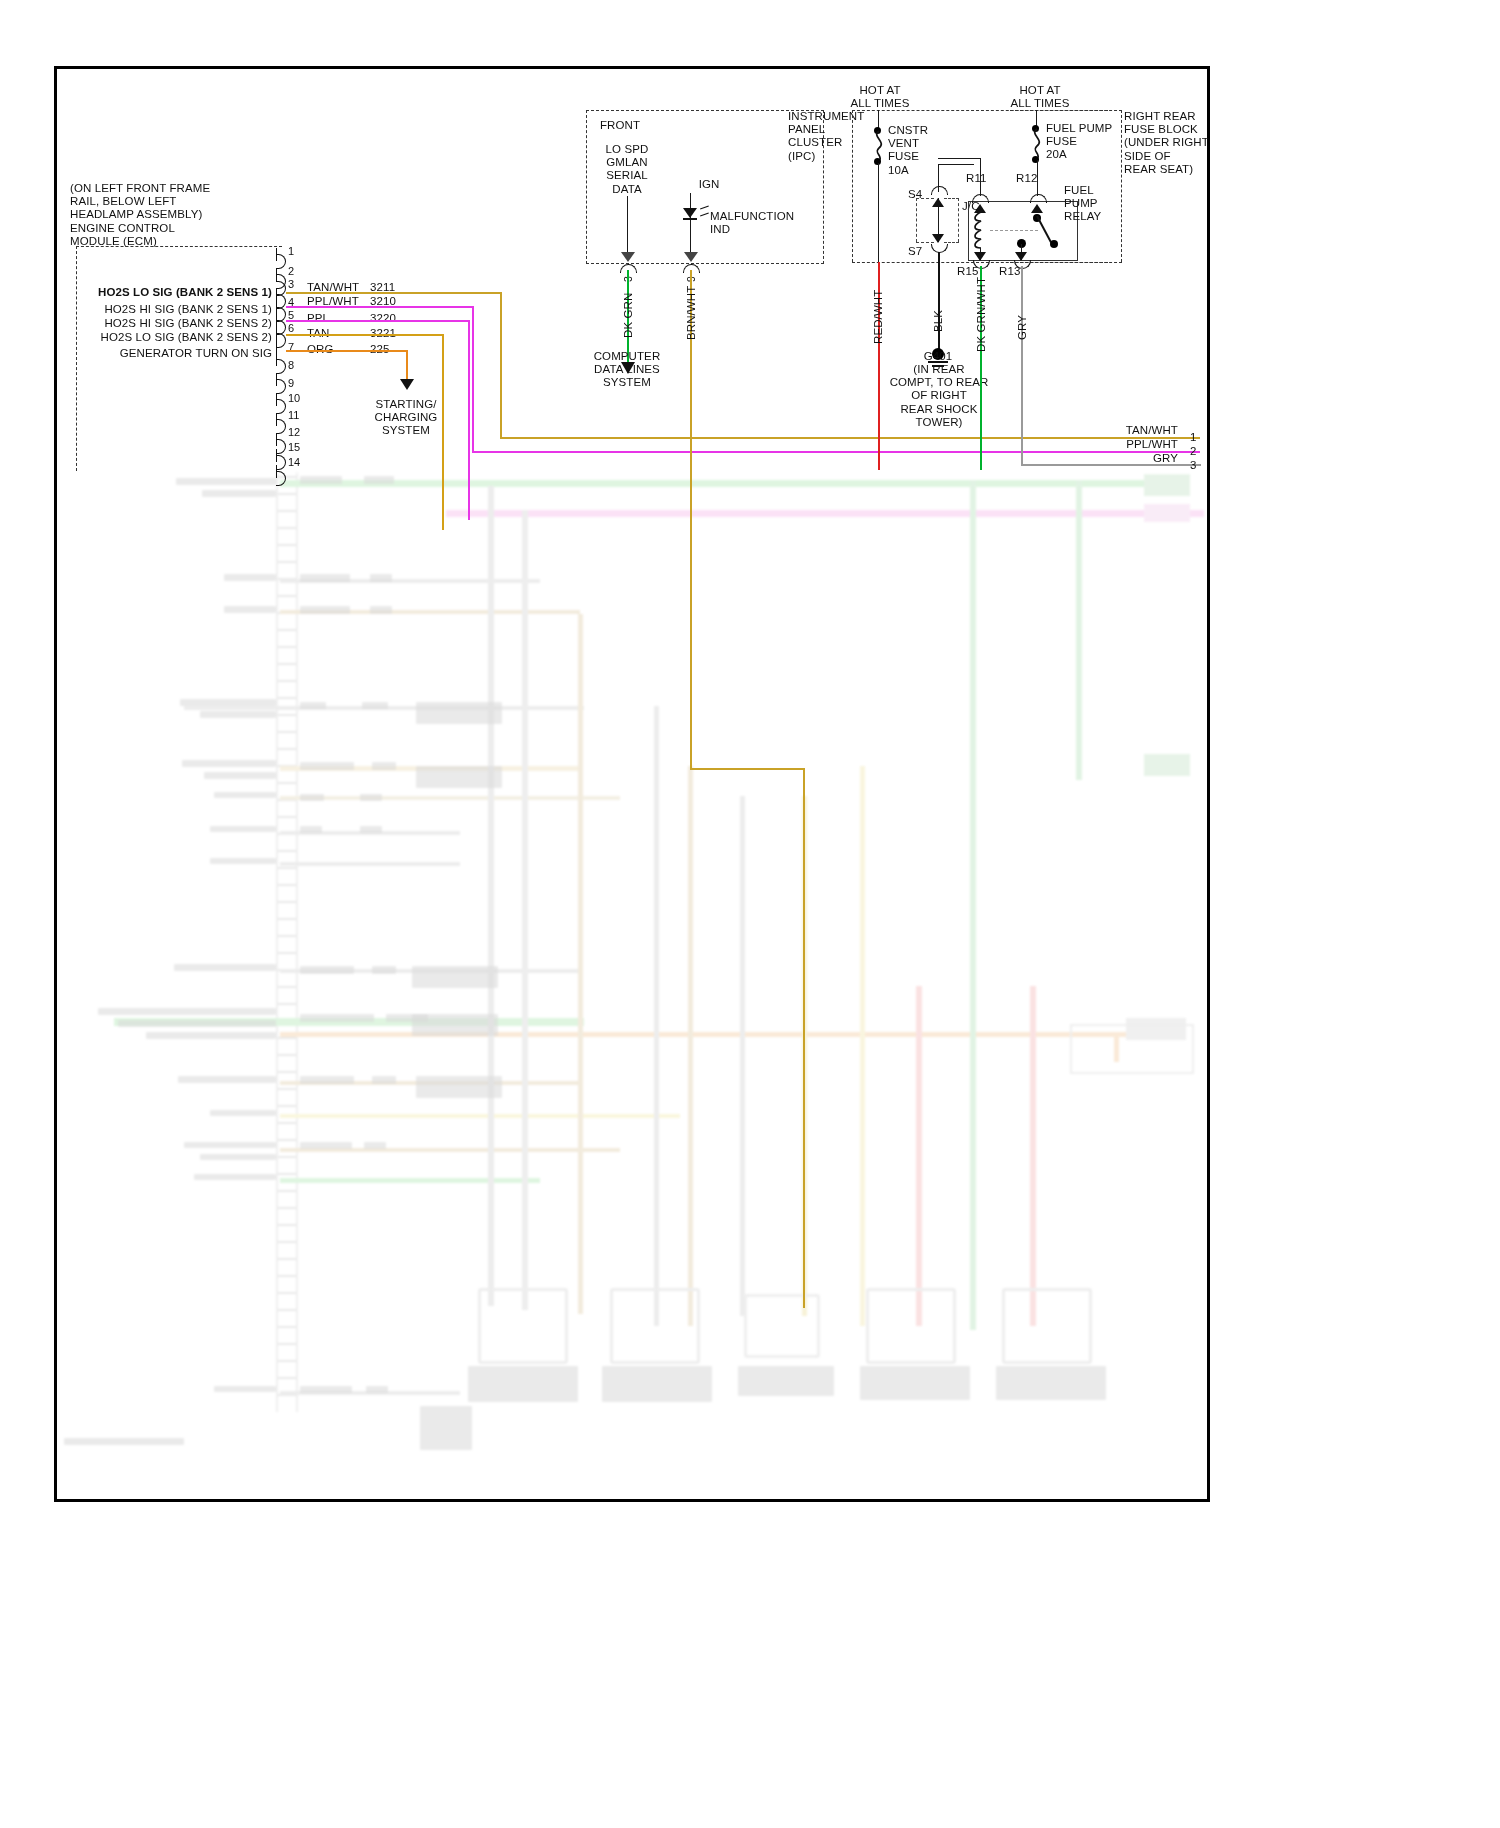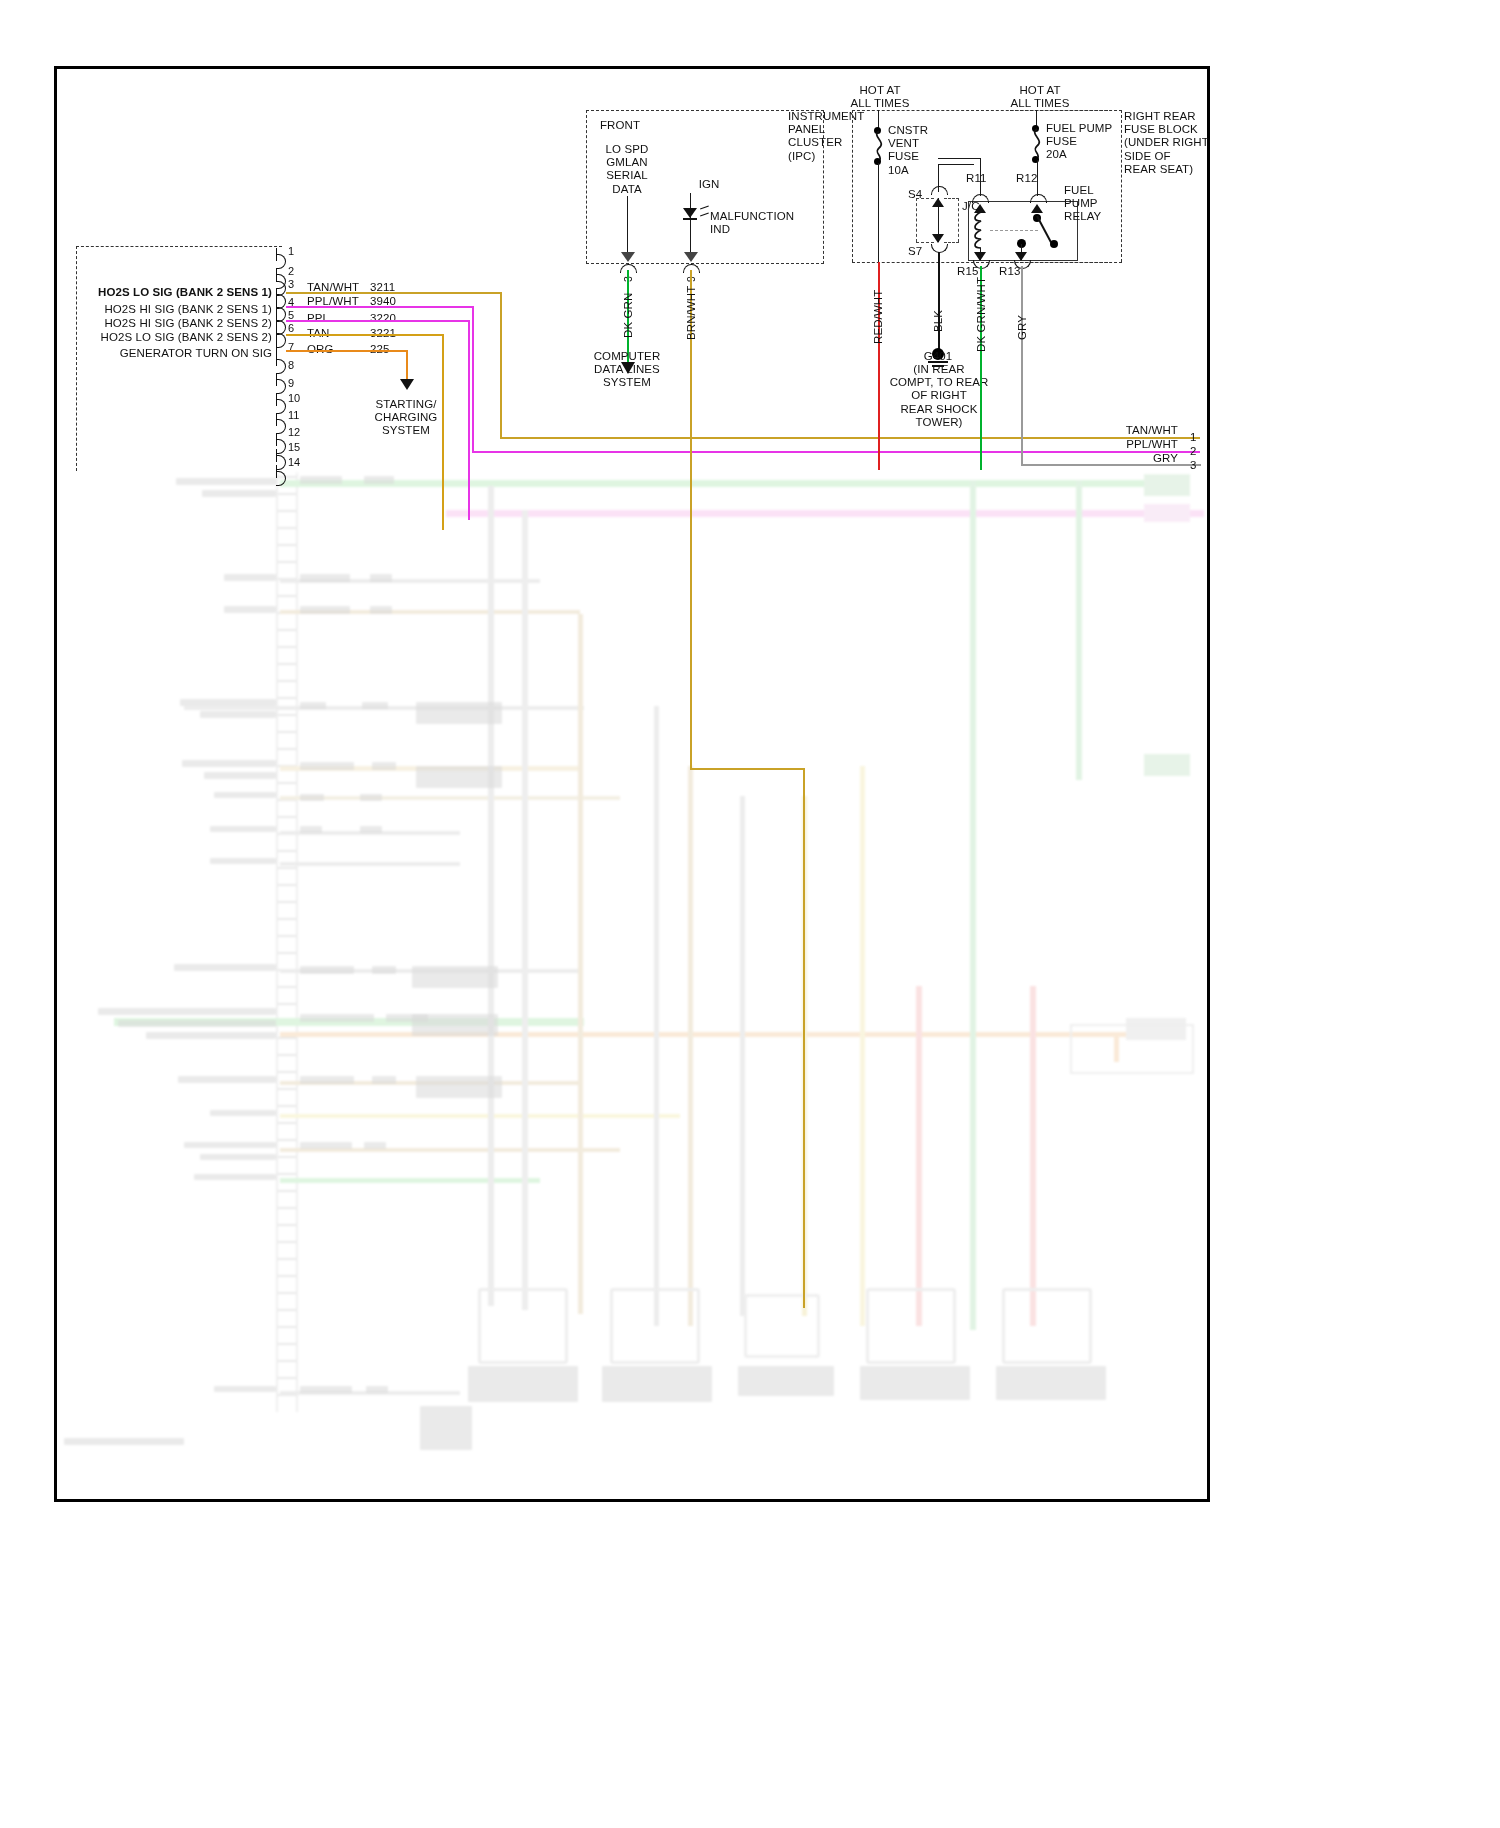--- a/index.html
+++ b/index.html
@@ -163,20 +163,25 @@
     <div class="lbl" style="left:548px;top:900px;width:110px;height:36px;"></div>
     <div class="lbl" style="left:684px;top:900px;width:96px;height:30px;"></div>
     <div class="lbl" style="left:806px;top:900px;width:110px;height:34px;"></div>
     <div class="lbl" style="left:942px;top:900px;width:110px;height:34px;"></div>
     <div class="lbl" style="left:10px;top:972px;width:120px;height:7px;"></div>
     <div class="lbl" style="left:366px;top:940px;width:52px;height:44px;"></div>
   </div>
 
   <div class="abs" style="left:57px;top:466px;width:1144px;height:10px;background:linear-gradient(180deg,#fff,rgba(255,255,255,0));"></div>
 
+  <div class="txt" style="left:70px;top:182px;width:230px;">(ON LEFT FRONT FRAME
+RAIL, BELOW LEFT
+HEADLAMP ASSEMBLY)
+ENGINE CONTROL
+MODULE (ECM)</div>
 
   <div class="dash-h" style="left:76px;top:246px;width:206px;"></div>
   <div class="dash-v" style="left:76px;top:246px;height:225px;"></div>
 
   <div>
     <div class="pinbar" style="left:276px;top:248px;"></div>
       <div class="pinarc" style="left:276px;top:254px;"></div>
     <div class="pinbar" style="left:276px;top:268px;"></div>
       <div class="pinarc" style="left:276px;top:274px;"></div>
     <div class="pinbar" style="left:276px;top:288px;"></div>
@@ -222,21 +227,21 @@
 
   <div class="txt r" style="left:60px;top:286px;width:212px;font-weight:bold;">HO2S LO SIG (BANK 2 SENS 1)</div>
   <div class="txt r" style="left:60px;top:303px;width:212px;">HO2S HI SIG (BANK 2 SENS 1)</div>
   <div class="txt r" style="left:60px;top:317px;width:212px;">HO2S HI SIG (BANK 2 SENS 2)</div>
   <div class="txt r" style="left:60px;top:331px;width:212px;">HO2S LO SIG (BANK 2 SENS 2)</div>
   <div class="txt r" style="left:60px;top:347px;width:212px;">GENERATOR TURN ON SIG</div>
 
   <div class="txt" style="left:307px;top:281px;">TAN/WHT</div>
   <div class="txt" style="left:370px;top:281px;">3211</div>
   <div class="txt" style="left:307px;top:295px;">PPL/WHT</div>
-  <div class="txt" style="left:370px;top:295px;">3940</div>
+  <div class="txt" style="left:370px;top:295px;">3210</div>
   <div class="txt" style="left:307px;top:312px;">PPL</div>
   <div class="txt" style="left:370px;top:312px;">3220</div>
   <div class="txt" style="left:307px;top:327px;">TAN</div>
   <div class="txt" style="left:370px;top:327px;">3221</div>
   <div class="txt" style="left:307px;top:343px;">ORG</div>
   <div class="txt" style="left:370px;top:343px;">225</div>
 
   <div class="hline" style="left:286px;top:292px;width:216px;border-top-color:#c9a227;"></div>
   <div class="vline" style="left:500px;top:292px;height:146px;border-left-color:#c9a227;"></div>
   <div class="hline" style="left:500px;top:437px;width:700px;border-top-color:#c9a227;"></div>

